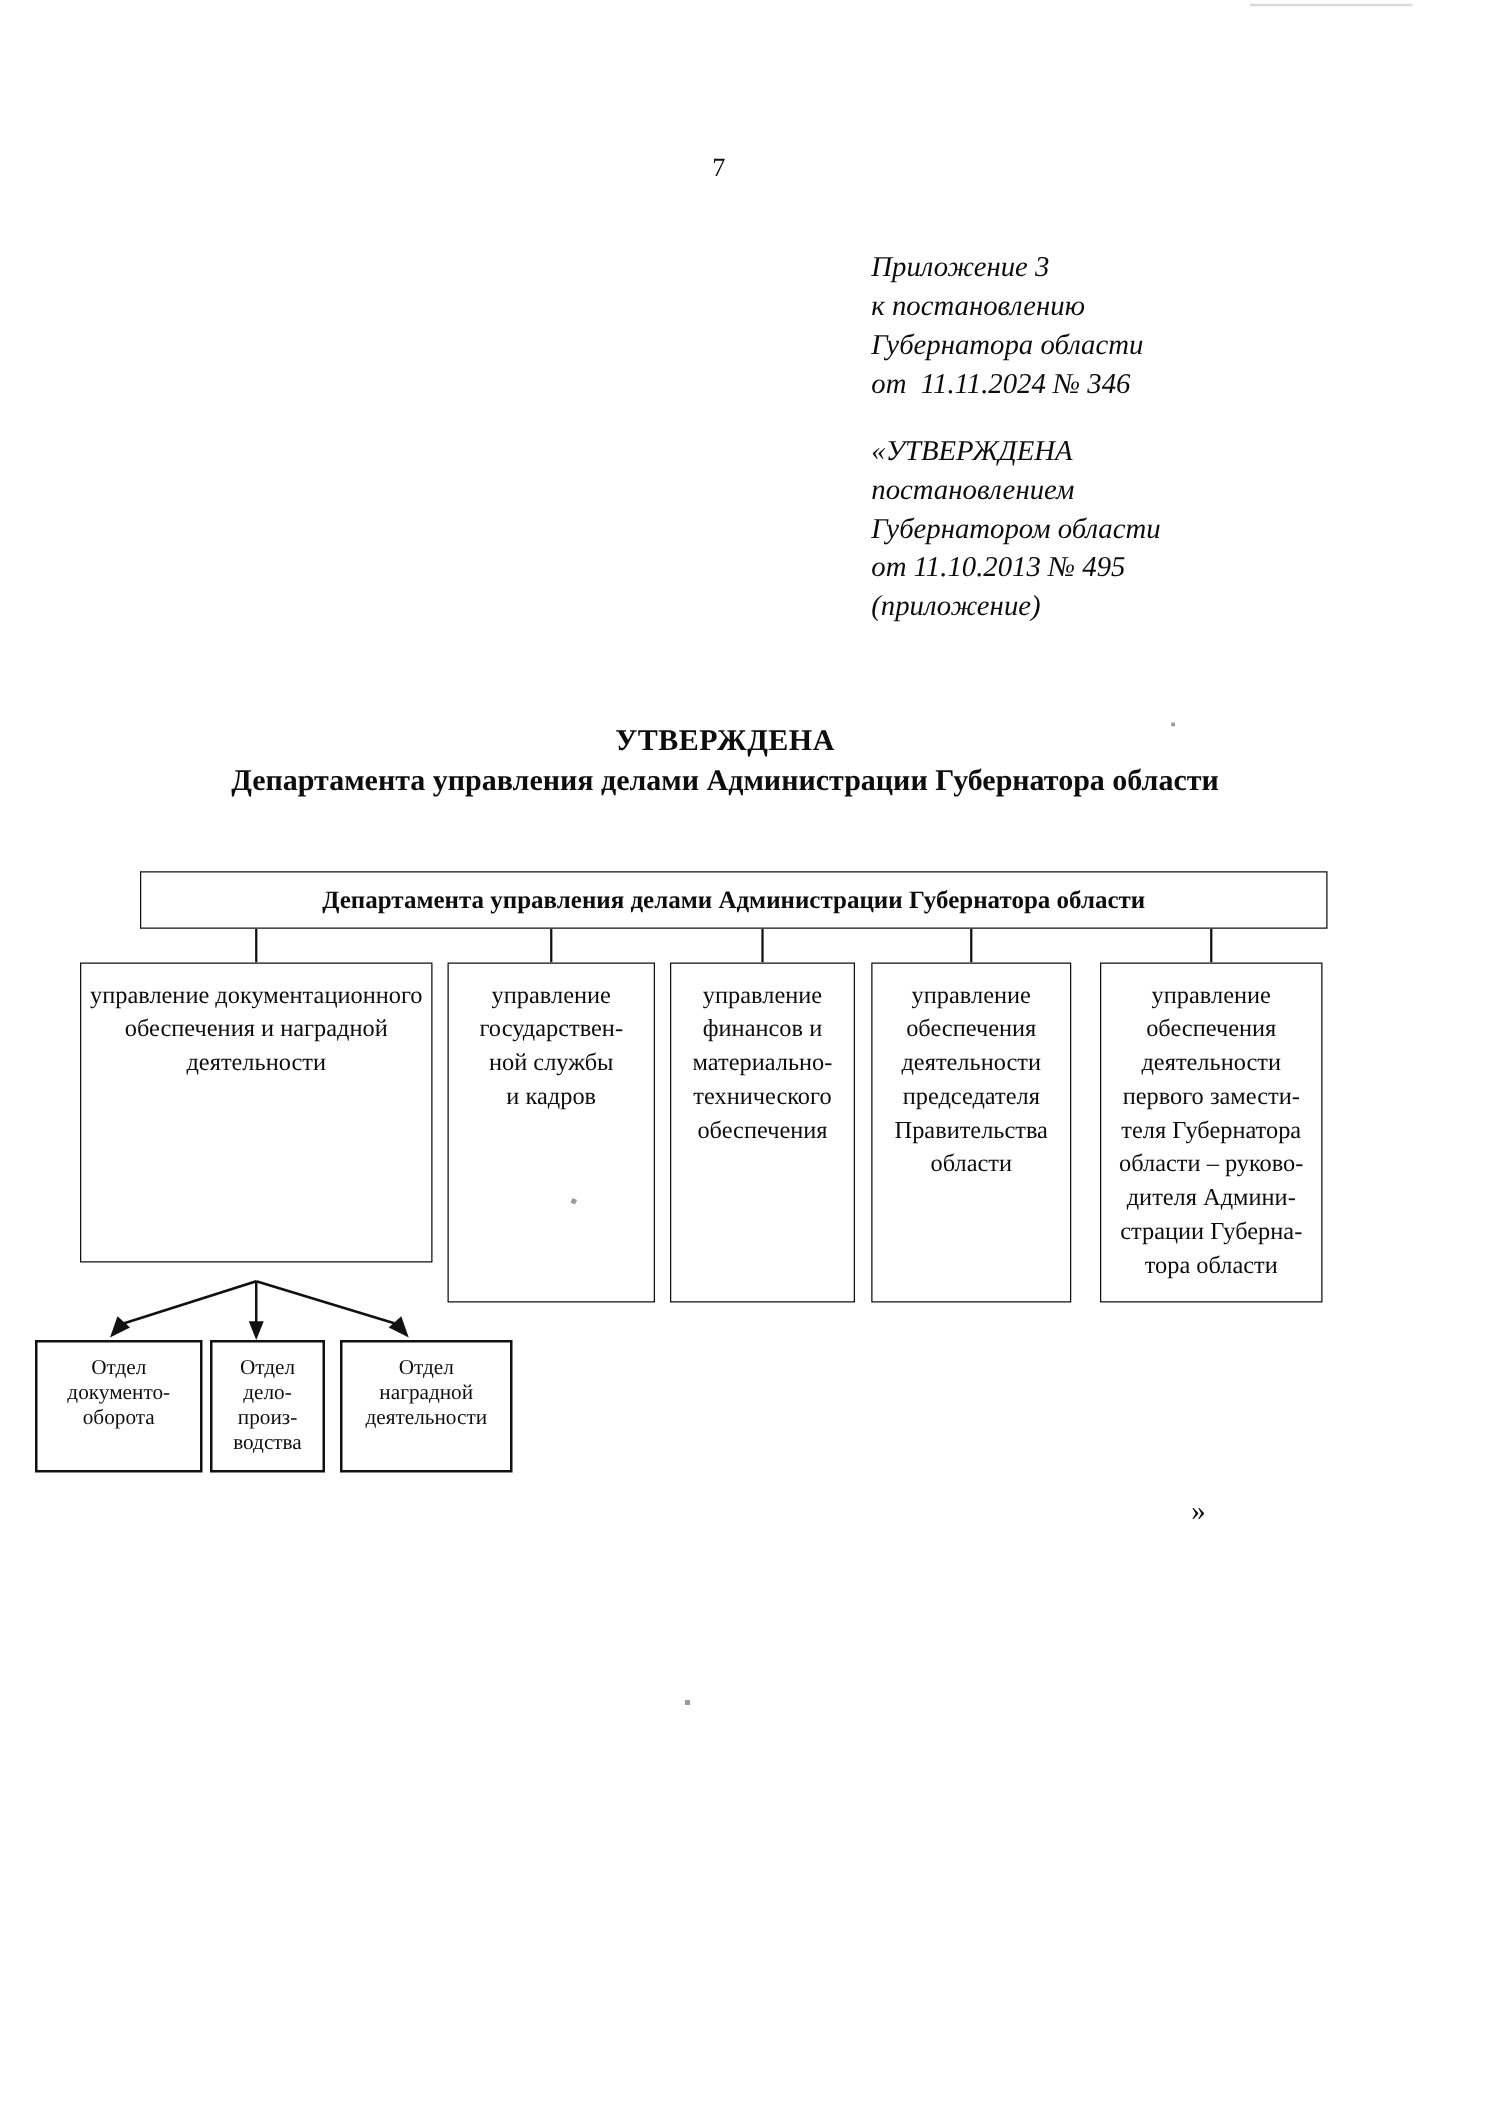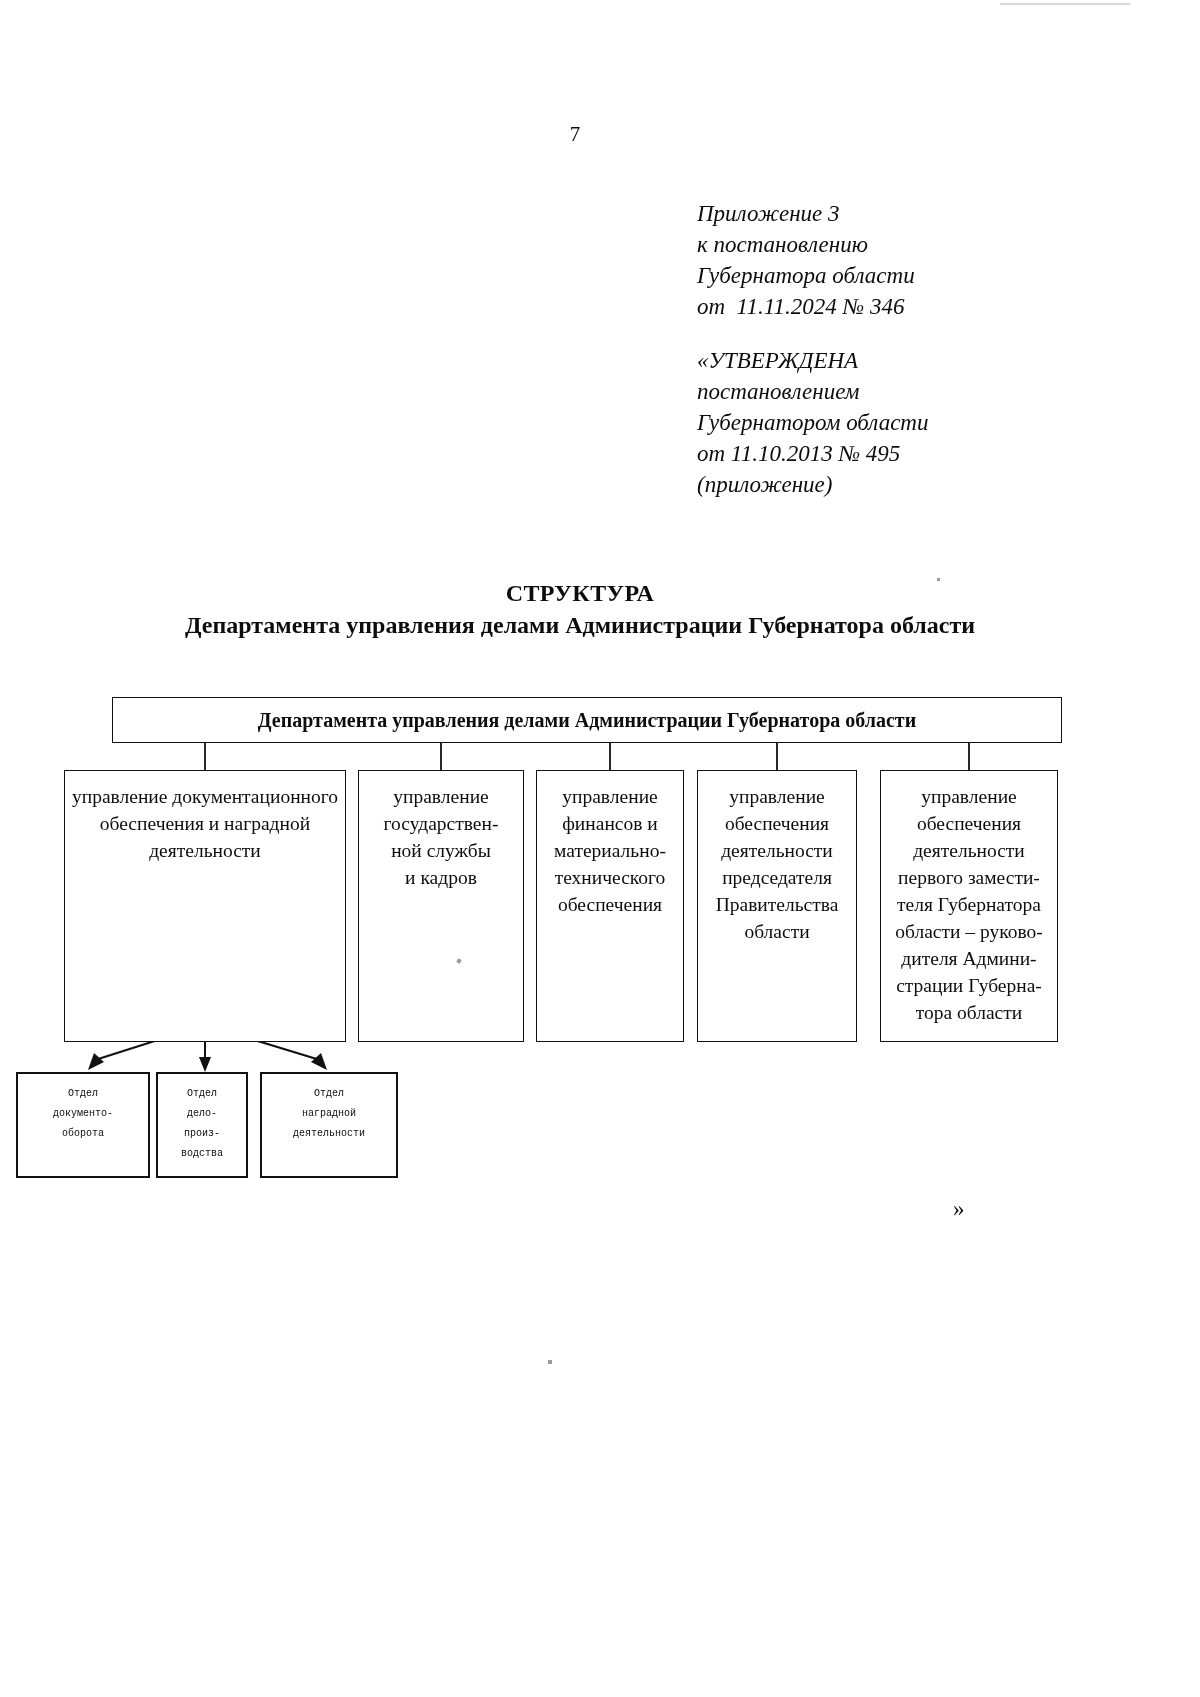--- a/index.html
+++ b/index.html
@@ -95,31 +95,32 @@
     font-size: 20px;
     line-height: 24px;
   }
 
   .lvl1 {
     font-size: 19.5px;
     line-height: 27px;
   }
   .lvl1 .box-inner { padding-top: 12px; }
 
-  #unit-0 { left: 64px;  top: 770px; width: 282px; height: 272px; }
+  #unit-0 { left: 64px;  top: 770px; width: 282px; height: 240px; }
   #unit-1 { left: 358px; top: 770px; width: 166px; height: 272px; }
   #unit-2 { left: 536px; top: 770px; width: 148px; height: 272px; }
   #unit-3 { left: 697px; top: 770px; width: 160px; height: 272px; }
   #unit-4 { left: 880px; top: 770px; width: 178px; height: 272px; }
 
   .lvl2 {
-    font-family: Liberation Mono, monospace;
-    font-size: 10px;
+    font-family: Liberation Serif, serif;
+    font-size: 17px;
     line-height: 20px;
     border-width: 2px;
+    margin-left: 12px;
   }
   .lvl2 .box-inner { padding-top: 10px; }
 
   #dept-0 { left: 16px;  top: 1072px; width: 134px; height: 106px; }
   #dept-1 { left: 156px; top: 1072px; width: 92px;  height: 106px; }
   #dept-2 { left: 260px; top: 1072px; width: 138px; height: 106px; }
 
   
   .closing-quote {
     position: absolute;
@@ -146,21 +147,21 @@
   <div class="header-block" id="appendix-block">Приложение 3
 к постановлению
 Губернатора области
 от  11.11.2024 № 346</div>
   <div class="header-block" id="approved-block">«УТВЕРЖДЕНА
 постановлением
 Губернатором области
 от 11.10.2013 № 495
 (приложение)</div>
 
-  <div class="doc-title" id="title-main">СТРУКТУРА</div>
+  <div class="doc-title" id="title-main">УТВЕРЖДЕНА</div>
   <div class="doc-title" id="title-sub">Департамента управления делами Администрации Губернатора области</div>
 
   <svg id="chart" viewBox="0 0 1200 1697">
 
     <g stroke="#111" stroke-width="1.8" fill="none">
       <path d="M205,743 L205,770"></path>
       <path d="M441,743 L441,770"></path>
       <path d="M610,743 L610,770"></path>
       <path d="M777,743 L777,770"></path>
       <path d="M969,743 L969,770"></path>

